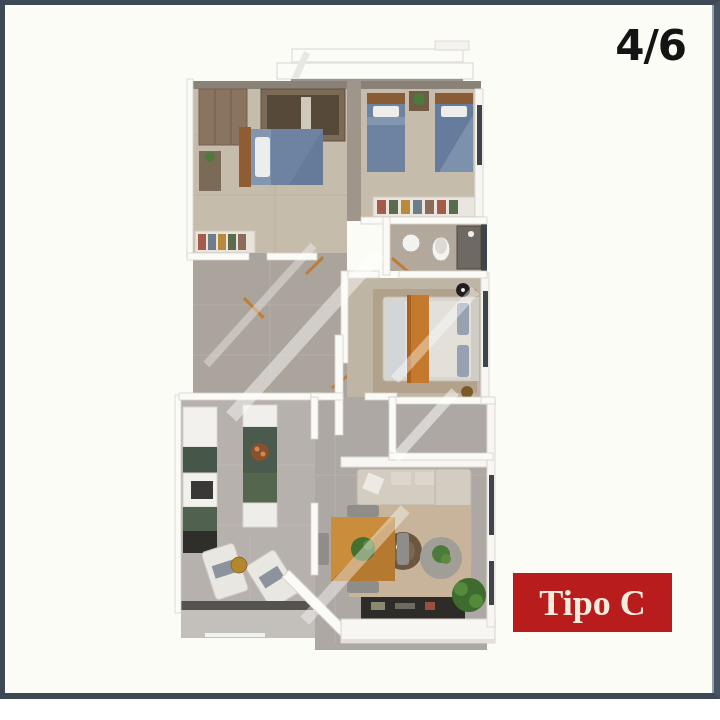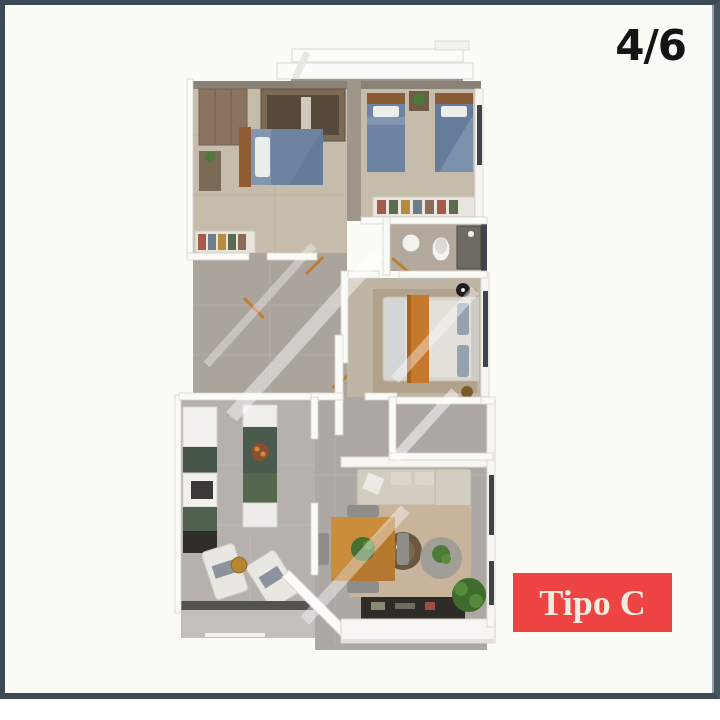--- a/index.html
+++ b/index.html
@@ -13,21 +13,21 @@
     position:absolute;top:0;right:0;width:2px;height:100%;
     background:#8fa0ae;z-index:5;
   }
   .counter{
     position:absolute;top:16px;right:28px;z-index:10;
     font-family:"DejaVu Sans",sans-serif;font-weight:700;font-size:42px;
     color:#141414;letter-spacing:-1px;
   }
   .unit-label{
     position:absolute;left:508px;top:568px;width:159px;height:59px;z-index:10;
-    background:#ef4444;color:#f2ecdf;display:flex;align-items:center;justify-content:center;
+    background:#b91c1c;color:#f2ecdf;display:flex;align-items:center;justify-content:center;
     font-family:"Liberation Serif",serif;font-weight:700;font-size:36px;
   }
   svg.plan{position:absolute;left:0;top:0;}
 </style>
 </head>
 <body>
 
 <div class="frame">
   <div class="frame-highlight"></div>
 

